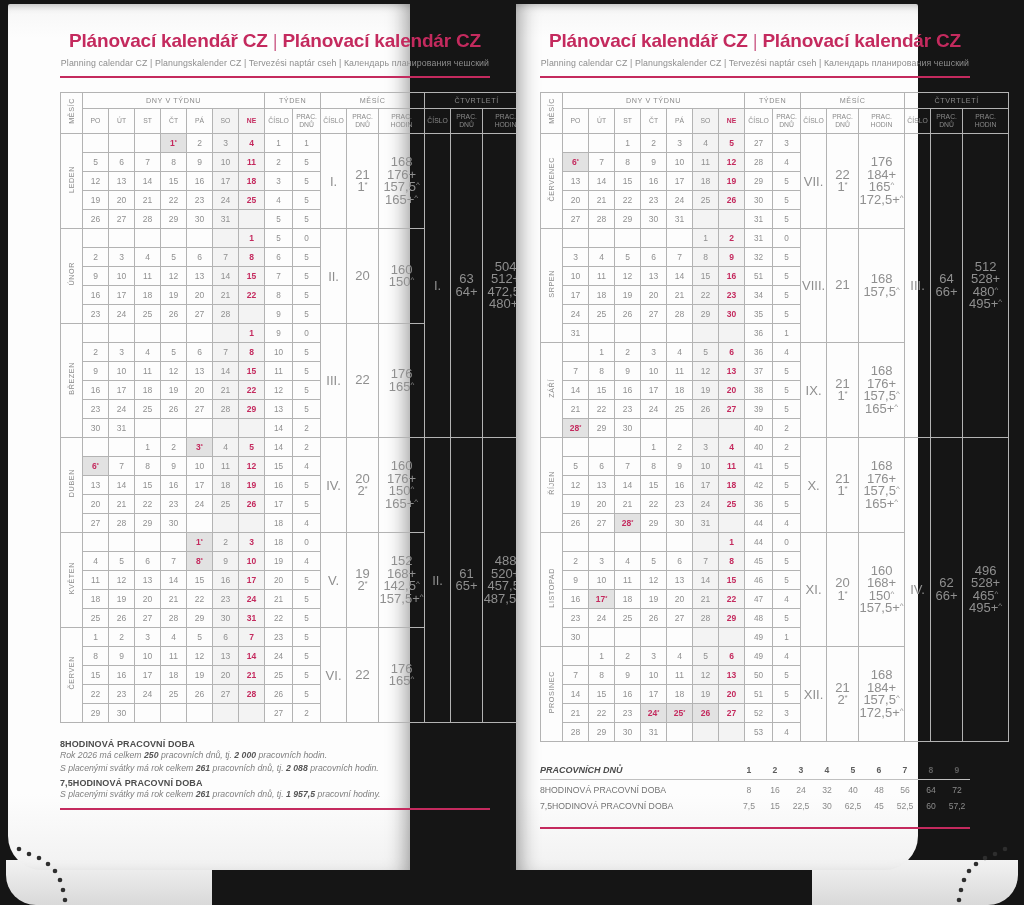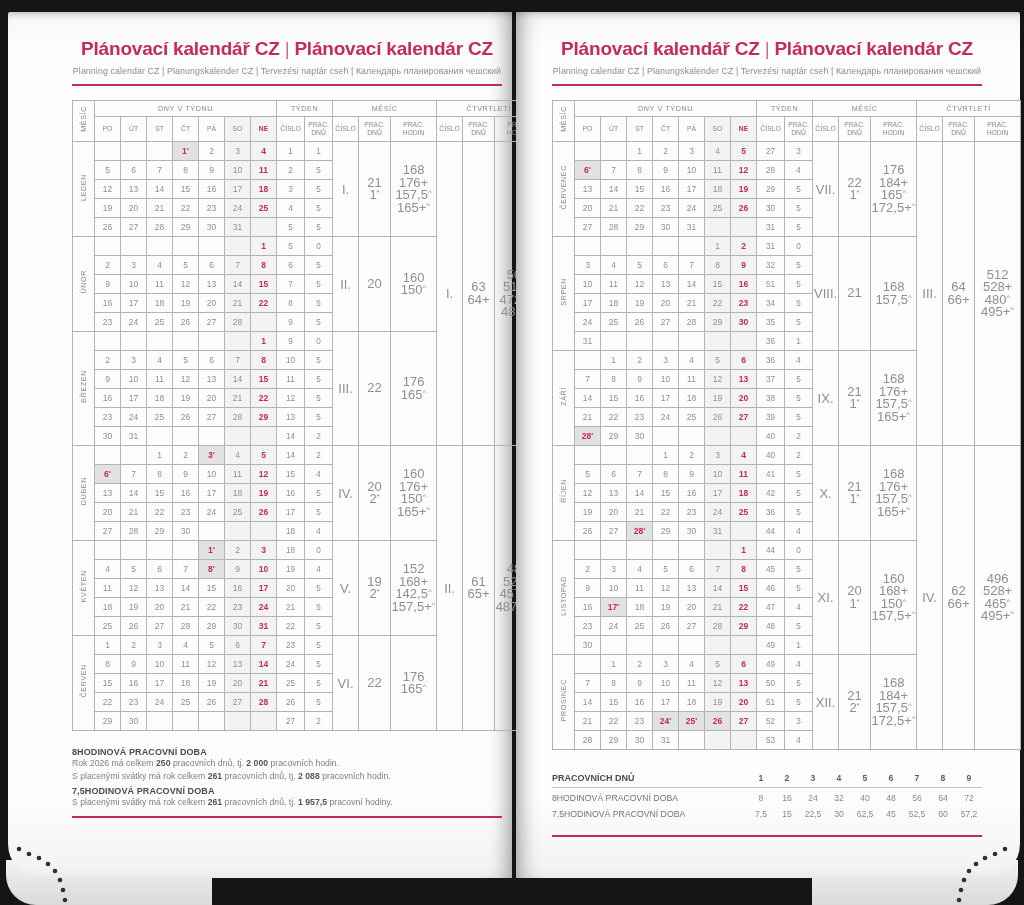--- a/index.html
+++ b/index.html
@@ -3,22 +3,22 @@
 <meta charset="utf-8">
 <style>
   html,body{margin:0;padding:0;background:#000;}
   .frame{position:relative;width:1024px;height:905px;background:#151515;overflow:hidden;
          font-family:"Liberation Sans",sans-serif;}
   
   .under{position:absolute;top:860px;height:45px;background:linear-gradient(180deg,#f2f2f2,#d9d9d9);z-index:1;}
   .under-left{left:6px;width:206px;border-radius:0 0 0 30px;}
   .under-right{right:6px;width:206px;border-radius:0 0 30px 0;}
   
-  .page{position:absolute;top:12px;height:866px;width:492px;z-index:2;
-        background:linear-gradient(180deg,#f6f6f6 0px,#fdfdfd 34px,#fdfdfd 790px,#f1f1f1 100%);padding-left:12px;}
+  .page{position:absolute;top:4px;height:866px;width:402px;z-index:2;
+        background:linear-gradient(180deg,#f6f6f6 0px,#fdfdfd 34px,#fdfdfd 790px,#f1f1f1 100%);}
   .page-left{left:8px;border-radius:2px 0 0 34px;
         box-shadow:inset -16px 0 20px -12px rgba(0,0,0,.38), inset 0 7px 9px -7px rgba(0,0,0,.28);}
   .page-right{left:516px;border-radius:0 2px 34px 0;
         box-shadow:inset 16px 0 20px -12px rgba(0,0,0,.38), inset 0 7px 9px -7px rgba(0,0,0,.28);}
   .content{position:relative;height:100%;}
   .page-left .content{padding:26px 10px 0 52px;}
   .page-right .content{padding:26px 38px 0 24px;}
   
   .title{margin:0;width:430px;text-align:center;font-size:19px;font-weight:700;color:#c42a5e;letter-spacing:-0.2px;}
   .tsep{font-weight:300;padding:0 5px;color:#d06a92;}
@@ -44,31 +44,31 @@
   .sat{background:#f3f3f3;}
   .sun{color:#c42a5e;font-weight:700;}
   .sun-h{color:#c42a5e;font-weight:700;}
   .hol{background:#e2e2e2;color:#c42a5e;font-weight:700;}
   sup{font-size:0.62em;vertical-align:0.45em;line-height:0;}
   
   .footer-left{margin-top:13px;width:430px;}
   .frow{display:flex;align-items:flex-start;}
   .wt{flex:1;}
   .wt .hd{font-size:9px;font-weight:700;color:#4c4c4c;margin-top:3px;letter-spacing:0.1px;}
-  .wt .ln{font-size:8.7px;color:#7f7f7f;line-height:1.5;}
+  .wt .ln{font-size:8.7px;color:#7f7f7f;line-height:1.5;font-style:italic;}
   .wt .b{font-weight:700;color:#565656;}
   .legend{width:138px;margin-left:8px;padding-top:12px;}
   .legend .hd{font-size:9px;font-weight:700;color:#4c4c4c;margin-bottom:2px;}
   .litem{display:flex;font-size:8.6px;color:#7f7f7f;line-height:1.45;}
   .lsym{width:13px;flex:none;}
   .rule2{width:430px;height:2px;background:#c42a5e;margin-top:7px;}
   
   .footer-right{margin-top:20px;width:430px;}
   .wdt{display:grid;grid-template-columns:196px repeat(9,1fr);align-items:center;}
-  .wdt .tl{font-size:9px;font-weight:700;color:#4c4c4c;text-align:left;padding:3px 0;}
+  .wdt .tl{font-size:9px;font-weight:700;color:#4c4c4c;text-align:left;padding:3px 0;font-style:italic;}
   .wdt .ch{font-size:8.6px;font-weight:700;color:#5d5d5d;text-align:center;}
   .wdt .rl{font-size:8.7px;color:#737373;text-align:left;padding:3px 0;}
   .wdt .cv{font-size:8.6px;color:#8a8a8a;text-align:center;}
   .wdt .div{grid-column:1/-1;height:1px;background:#c0c0c0;margin:1px 0 2px;}
   .footer-right .rule2{margin-top:13px;}
   .perf{position:absolute;z-index:3;}
 </style>
 </head>
 <body>
 

